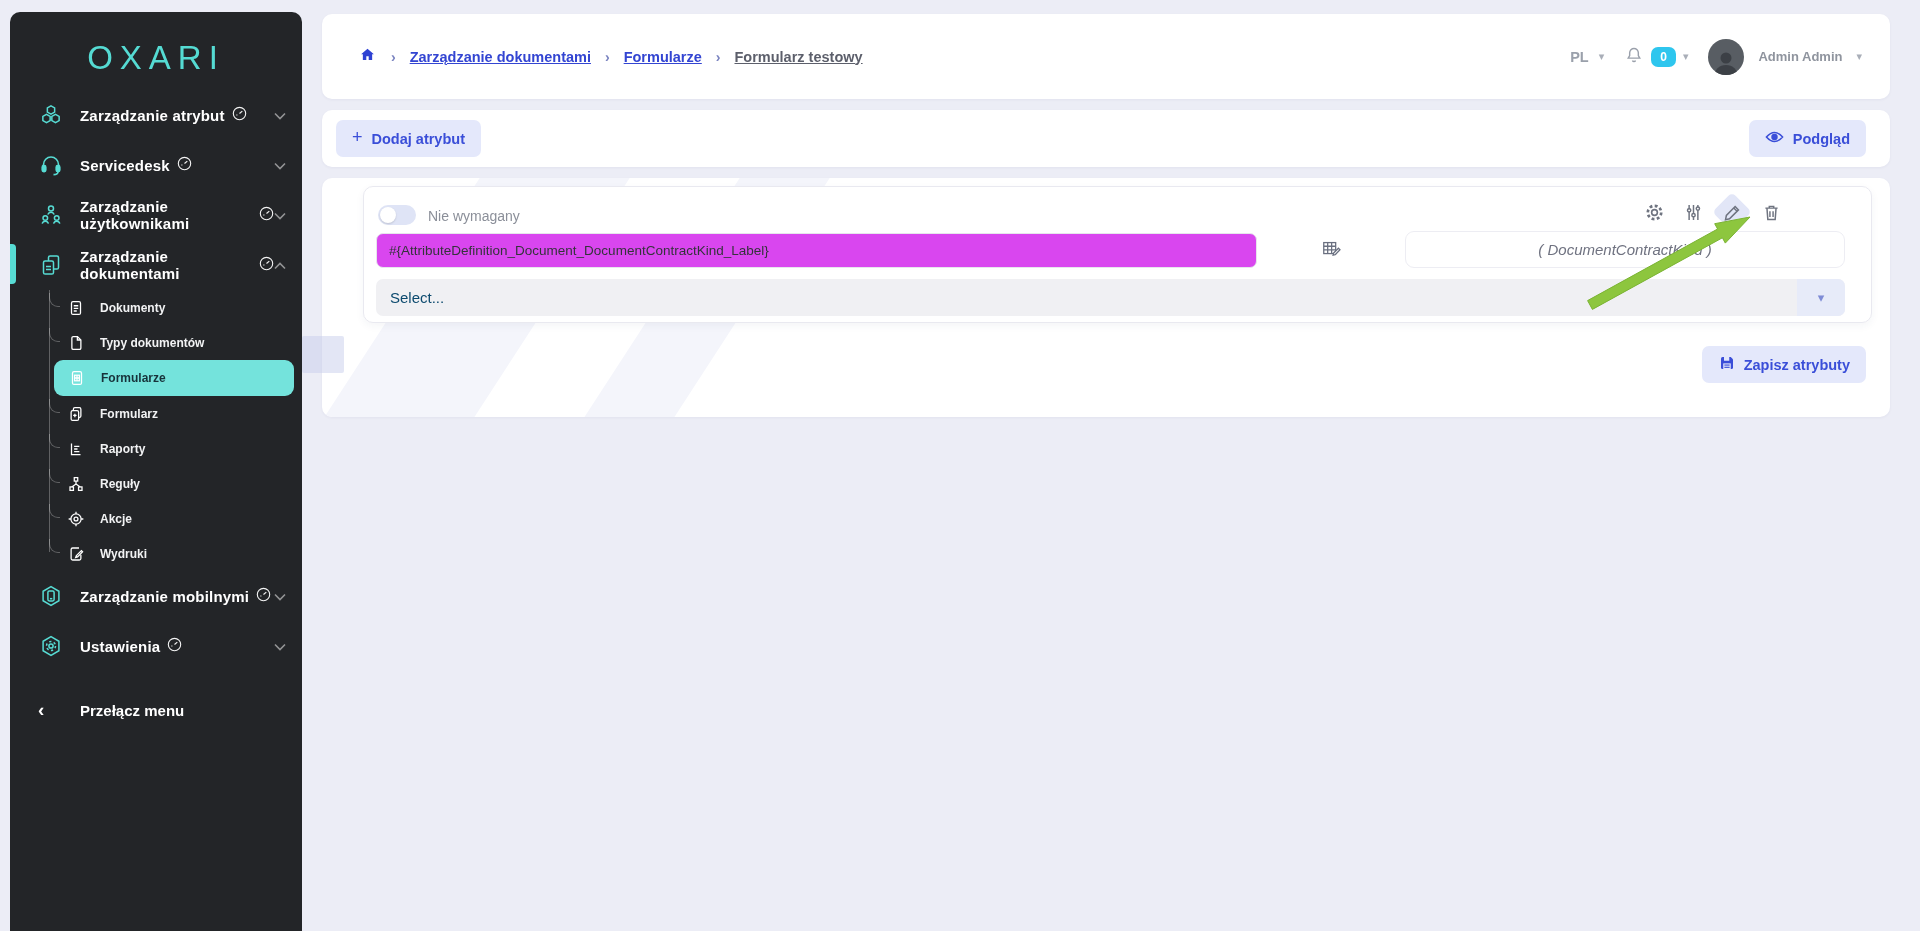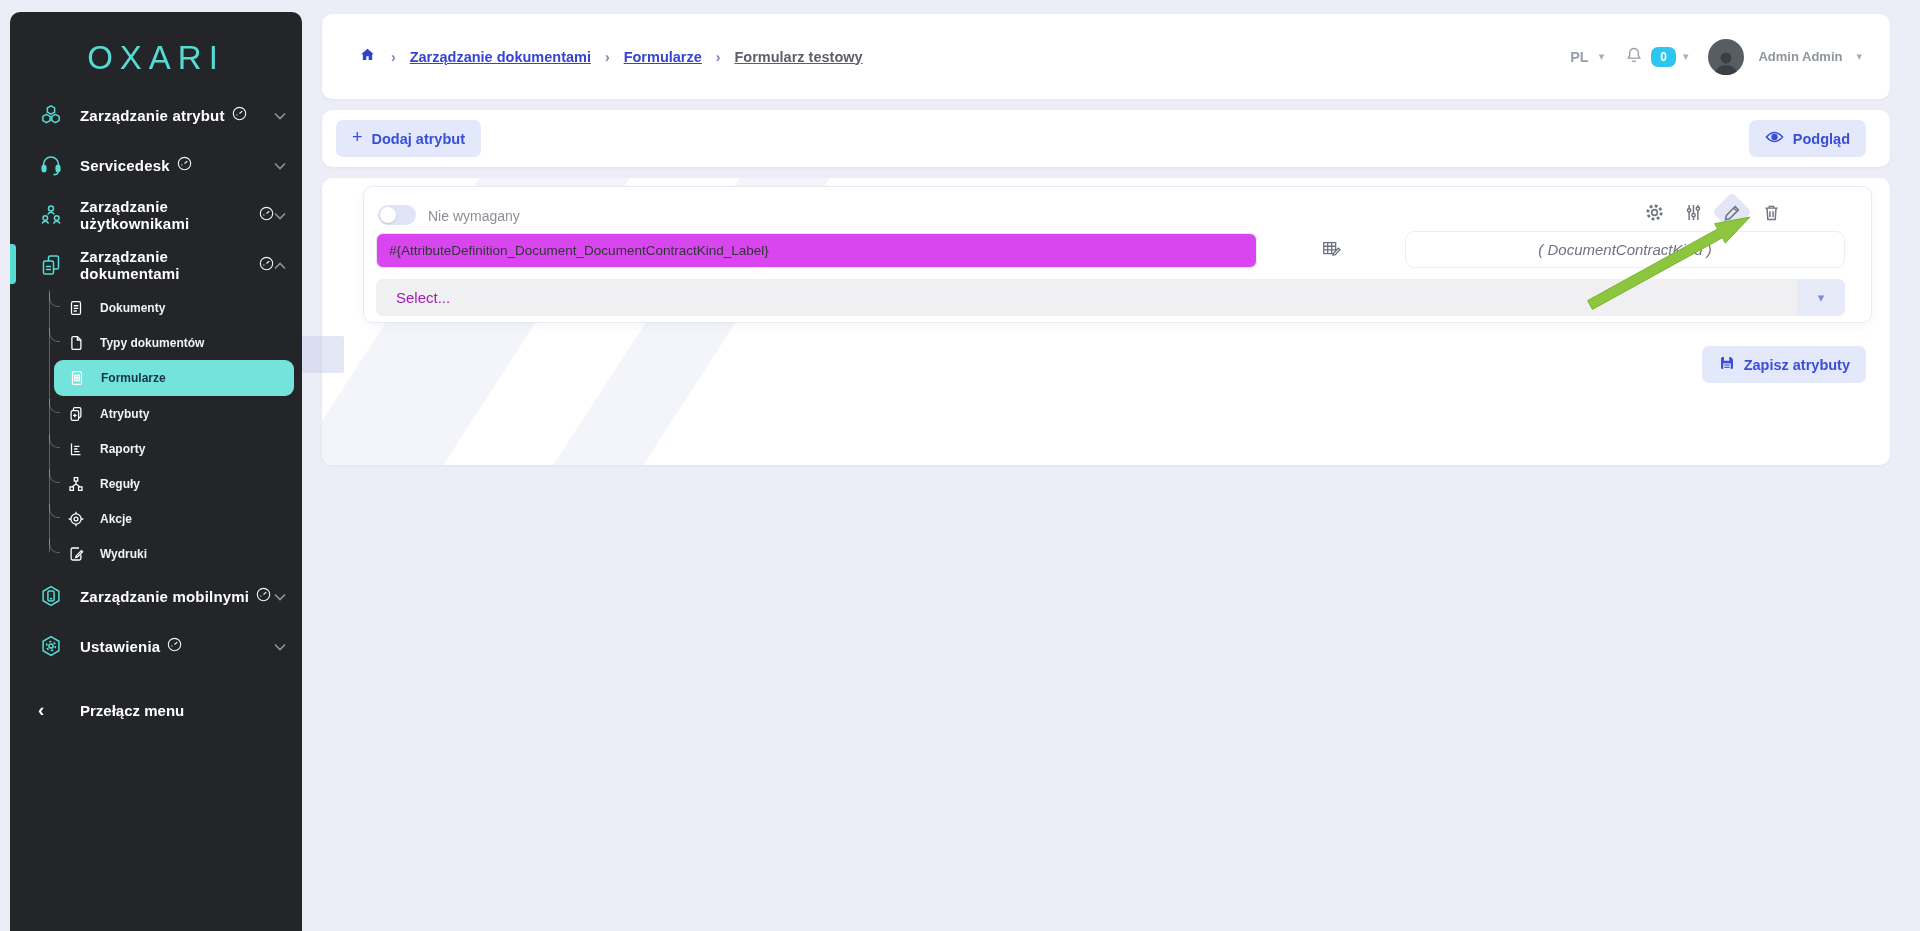--- a/index.html
+++ b/index.html
@@ -32,21 +32,21 @@
   .sub-item .sicon { width:20px; height:20px; margin-right:14px; display:flex; align-items:center; justify-content:center; color:#fff; }
   .sub-item.active { background:#74e3dc; color:#17323a; border-radius:9px; margin:0 8px 0 44px; padding-left:13px; height:36px; }
   .collapse-item { display:flex; align-items:center; height:50px; padding:0 28px; margin-top:14px; cursor:pointer; }
   .collapse-item .cicon { width:26px; margin-right:16px; font-size:19px; font-weight:700; color:#fff; }
   .collapse-item .clabel { font-size:15px; font-weight:700; }
   
   .panel { position:absolute; left:322px; width:1568px; background:#fff; border-radius:10px;
     box-shadow:0 1px 3px rgba(35,45,95,.05); z-index:1; }
   #topbar { top:14px; height:85px; display:flex; align-items:center; padding:0 28px 0 36px; }
   #toolbar { top:110px; height:57px; }
-  #content { top:178px; height:287px; overflow:hidden; }
+  #content { top:178px; height:239px; overflow:hidden; }
   
   .deco-band { position:absolute; background:#f4f5fb; transform:skewX(-33deg); z-index:0; }
   .deco-square { position:absolute; left:302px; top:336px; width:42px; height:37px;
     background:rgba(200,206,235,.5); z-index:2; border-radius:2px; }
   
   .crumbs { display:flex; align-items:center; gap:14px; }
   .crumb-sep { color:#7b84c0; font-size:14px; font-weight:700; }
   .crumb-link { color:#3345d2; font-size:14.5px; font-weight:700; text-decoration:underline; cursor:pointer; }
   .crumb-current { color:#5c5f6b; font-size:14.5px; font-weight:700; text-decoration:underline; }
   .header-right { margin-left:auto; display:flex; align-items:center; gap:10px; }
@@ -78,21 +78,21 @@
   .tbl-icon { position:absolute; left:957px; top:51px; color:#6a7080; cursor:pointer; }
   .code-field { position:absolute; left:1041px; top:44px; width:440px; height:37px;
     border:1px solid #ededf3; border-radius:9px; display:flex; align-items:center; justify-content:center;
     font-style:italic; color:#6f7280; font-size:15px; background:#fff; }
   .icon-row { position:absolute; right:88px; top:13px; display:flex; align-items:center; gap:15px; }
   .icon-btn { color:#6f7480; cursor:pointer; width:24px; height:24px; display:flex; align-items:center; justify-content:center; position:relative; }
   .icon-btn.highlight::before { content:""; position:absolute; left:-2px; top:-2px; width:28px; height:28px;
     background:#e2e6f7; transform:rotate(45deg); border-radius:5px; z-index:-1; }
   .select-box { position:absolute; left:12px; top:92px; width:1469px; height:37px; background:#f0f0f3;
     border-radius:7px; display:flex; align-items:center; cursor:pointer; }
-  .select-placeholder { color:#a21caf; font-size:15px; padding-left:20px; }
+  .select-placeholder { color:#0c4a6e; font-size:15px; padding-left:14px; }
   .select-caret { position:absolute; right:0; top:0; width:48px; height:37px; background:#e7ebf9;
     border-radius:0 7px 7px 0; display:flex; align-items:center; justify-content:center; color:#7f8cd6; font-size:13px; }
   
   #arrow-annot { position:absolute; left:1575px; top:205px; z-index:6; pointer-events:none; }
 </style>
 </head>
 <body>
 
 <div class="sidebar">
   <div class="logo">OXARI</div>
@@ -224,21 +224,21 @@
 
     <div class="sub-item">
       <span class="branch"></span>
       <span class="sicon">
         <svg width="18" height="18" viewBox="0 0 24 24" fill="none" stroke="currentColor" stroke-width="1.7">
           <rect x="8.5" y="3.5" width="10" height="13" rx="2"></rect>
           <rect x="5.5" y="7.5" width="10" height="13" rx="2" fill="#232528"></rect>
           <path d="M10.5 11.6 v4.6 M8.2 13.9 h4.6"></path>
           </svg>
         </span>
-      <span>Atrybuty</span>
+      <span>Formularz</span>
     </div>
 
     <div class="sub-item">
       <span class="branch"></span>
       <span class="sicon">
         <svg width="18" height="18" viewBox="0 0 24 24" fill="none" stroke="currentColor" stroke-width="1.7">
           <path d="M6 4.5 V19.5 H18"></path>
             <path d="M9.5 8.5 h7 M9.5 12 h4.5 M9.5 15.5 h7"></path>
           </svg>
         </span>

